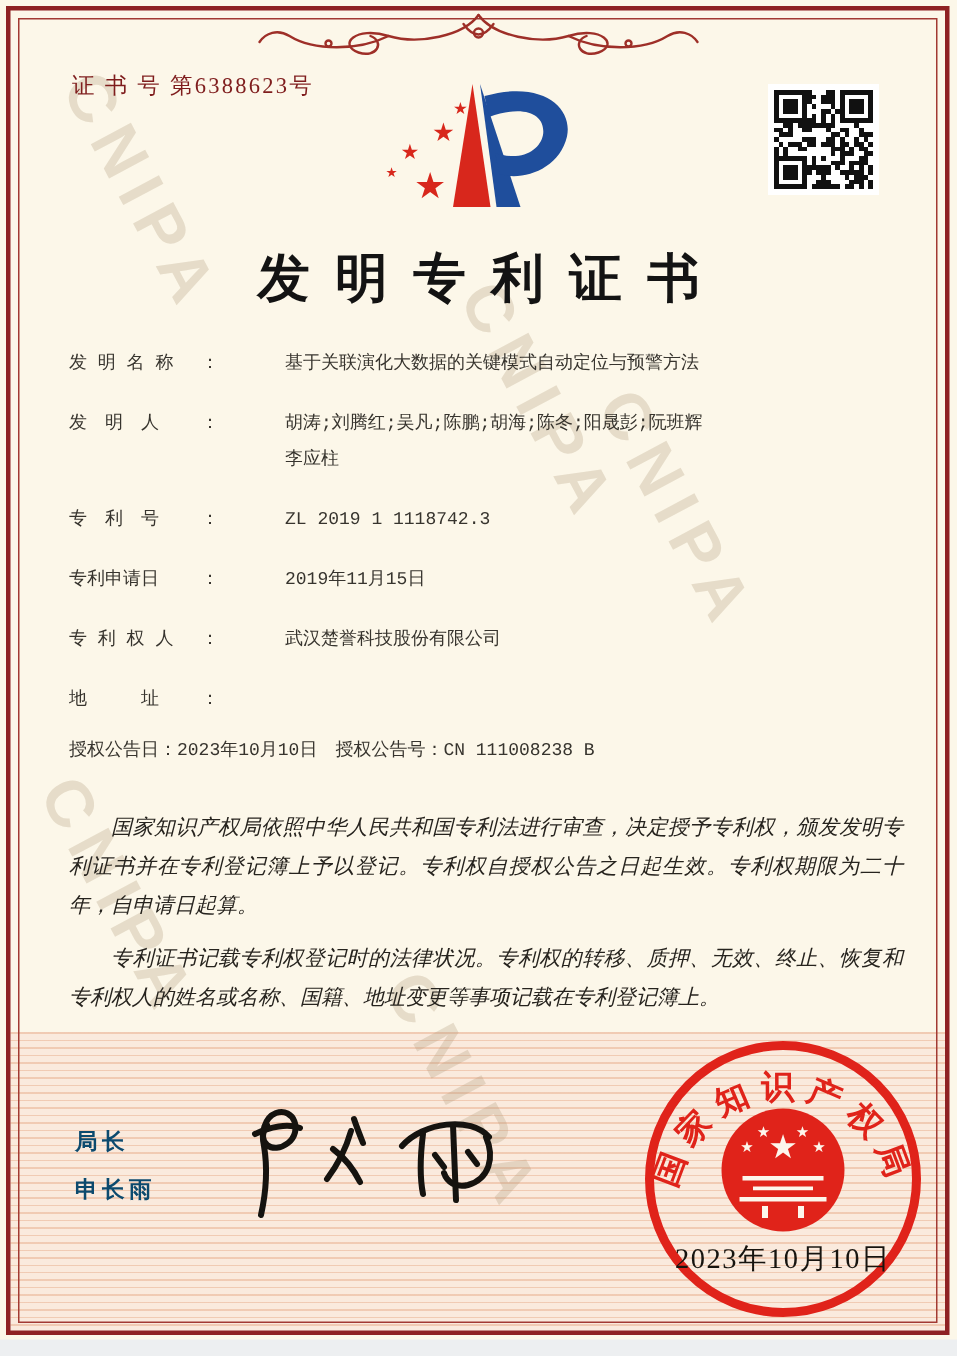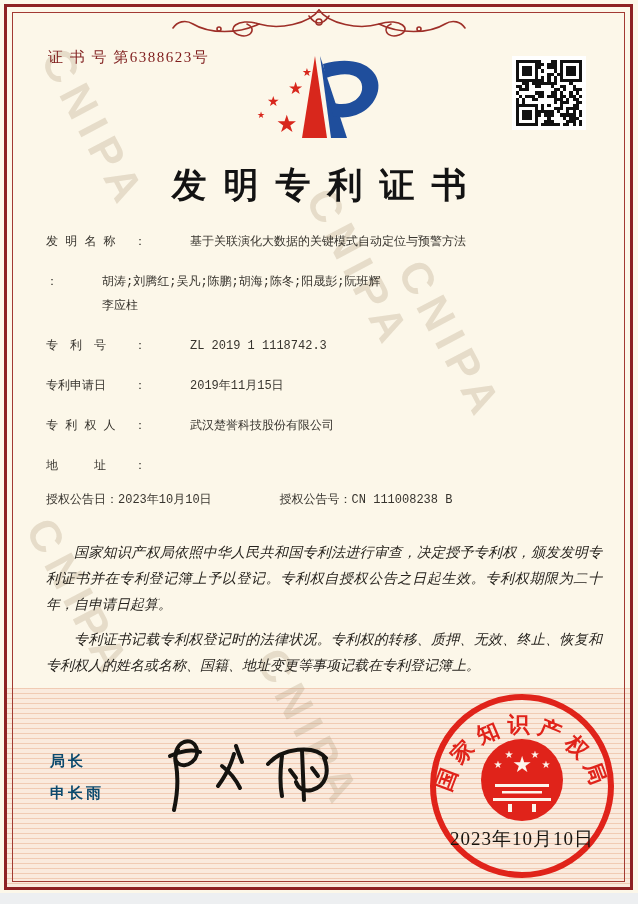--- a/index.html
+++ b/index.html
@@ -26,21 +26,21 @@
          font-size:35px;font-weight:bold;color:#131313;letter-spacing:17px;padding-left:17px;z-index:2;}
   
   .fields{position:absolute;left:46px;right:34px;top:230px;font-size:12px;line-height:24px;z-index:2;font-family:Liberation Mono, monospace;}
   .frow{display:flex;margin-bottom:16px;}
   .frow .lbl{flex:none;width:88px;color:#37342e;}
   .frow .colon{flex:none;margin-right:8px;}
   .frow .val{flex:1;white-space:pre-line;color:#37342e;margin-left:36px;}
   .frow.addr{margin-bottom:10px;}
   .grant-row{display:flex;gap:12px;margin-bottom:0;}
   .grant-pair{display:flex;}
-  .grant-pair.second{margin-left:56px;text-align:right;}
+  .grant-pair.second{text-align:right;}
   
   .body-text{position:absolute;left:46px;right:36px;top:540px;z-index:2;}
   .body-text p{margin:0 0 9px 0;font-size:14px;line-height:26px;text-indent:2em;
                font-style:italic;color:#26231e;text-align:justify;}
   
   .band{position:absolute;left:7px;right:8px;top:688px;bottom:15px;z-index:0;
         background-color:#faeadd;
         background-image:repeating-linear-gradient(0deg, rgba(231,172,138,.50) 0 1px, rgba(0,0,0,0) 1px 5px);}
   .director{position:absolute;left:50px;z-index:3;font-size:15px;font-weight:600;letter-spacing:3px;color:#0c4a6e;
             font-family:"Liberation Sans","DejaVu Sans",sans-serif;}
@@ -342,20 +342,21 @@
 
   <h1 class="title">发明专利证书</h1>
 
   <div class="fields">
     <div class="frow">
       <span class="lbl">发 明 名 称</span>
         <span class="colon">：</span>
       <span class="val">基于关联演化大数据的关键模式自动定位与预警方法</span>
     </div>
     <div class="frow">
+      <span class="lbl">发　明　人</span>
         <span class="colon">：</span>
       <span class="val">胡涛;刘腾红;吴凡;陈鹏;胡海;陈冬;阳晟彭;阮班辉
 李应柱</span>
     </div>
     <div class="frow">
       <span class="lbl">专　利　号</span>
         <span class="colon">：</span>
       <span class="val">ZL 2019 1 1118742.3</span>
     </div>
     <div class="frow">

